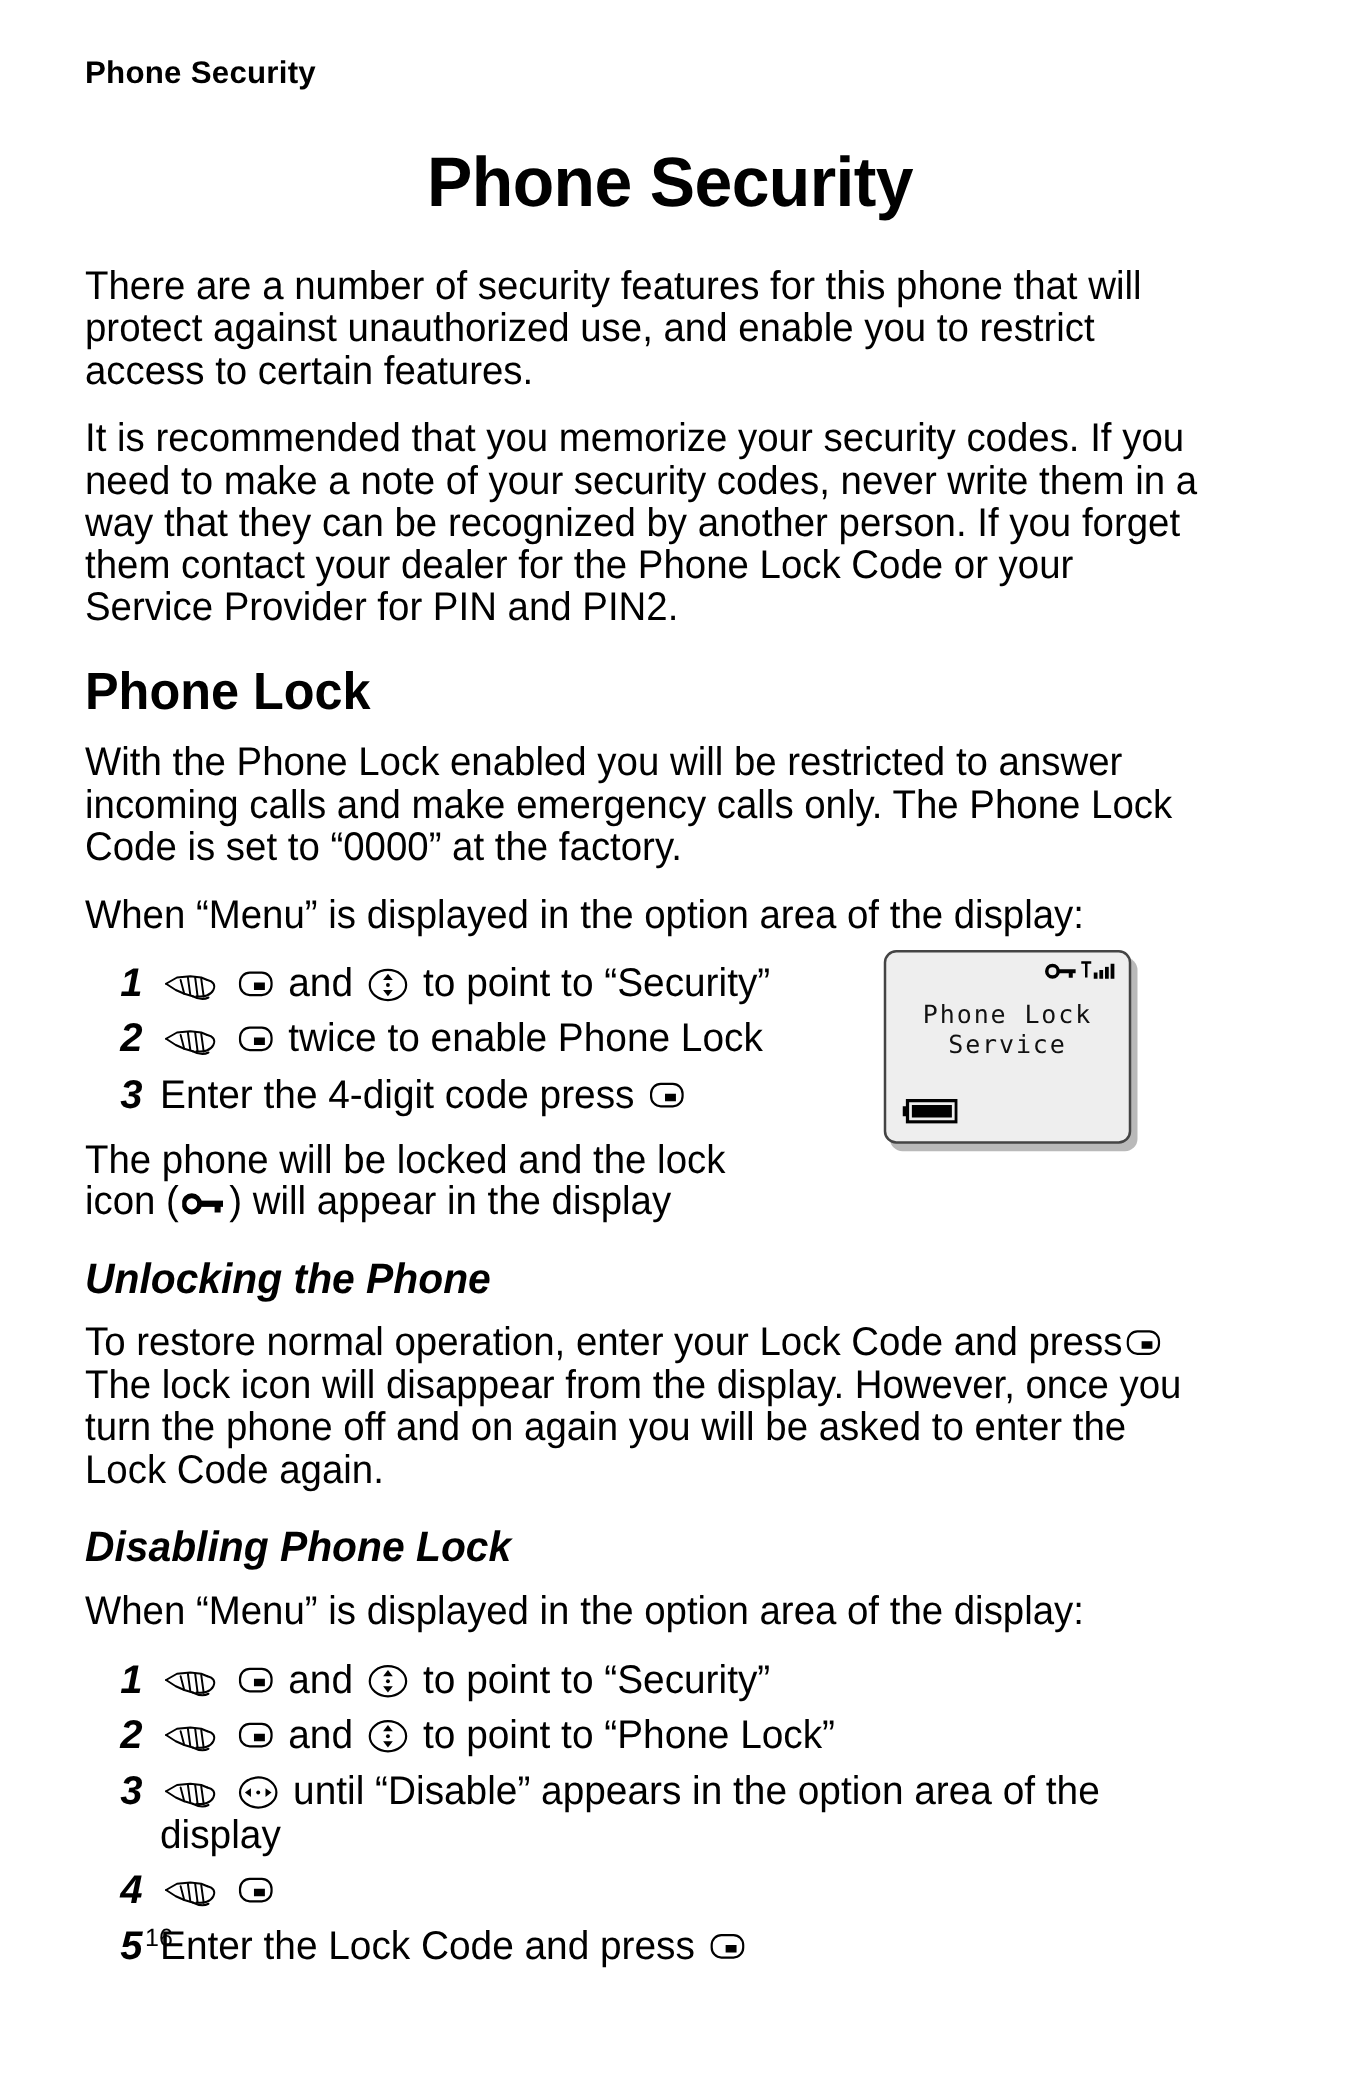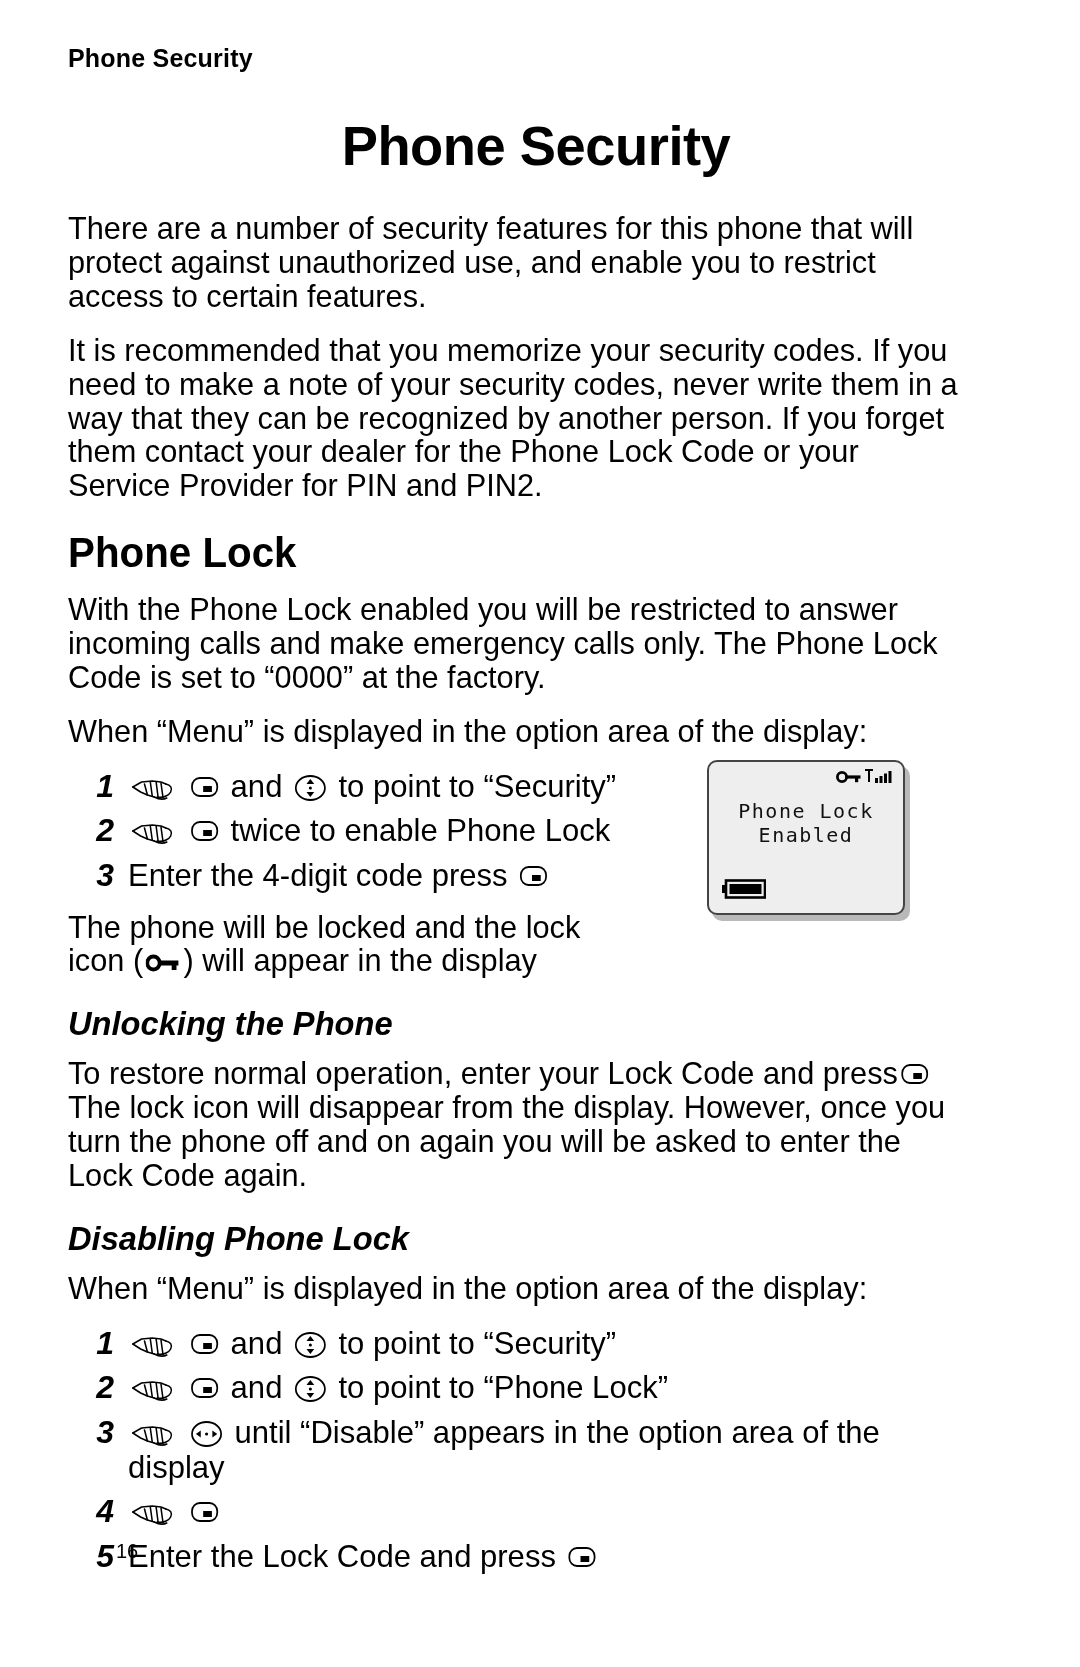--- a/index.html
+++ b/index.html
@@ -433,21 +433,21 @@
         <rect x="11" y="10" width="3" height="5" fill="#000"></rect>
         <rect x="15.5" y="8" width="3" height="7" fill="#000"></rect>
         <rect x="20" y="5.5" width="3" height="9.5" fill="#000"></rect>
         <rect x="24.5" y="3" width="3" height="12" fill="#000"></rect>
       </svg>
     </span>
   </div>
 
   <div class="pd-text">
     <div class="pd-line">Phone Lock</div>
-    <div class="pd-line">Enabled</div>
+    <div class="pd-line">Service</div>
   </div>
 
   <div class="pd-battery">
     <svg viewBox="0 0 44 20" width="44" height="20" aria-hidden="true">
       <rect x="4" y="1.5" width="39" height="17" fill="none" stroke="#000" stroke-width="2.6"></rect>
       <rect x="7.5" y="5" width="32" height="10" fill="#000"></rect>
       <rect x="0" y="6" width="4.5" height="8" fill="#000"></rect>
     </svg>
   </div>
 </div>

